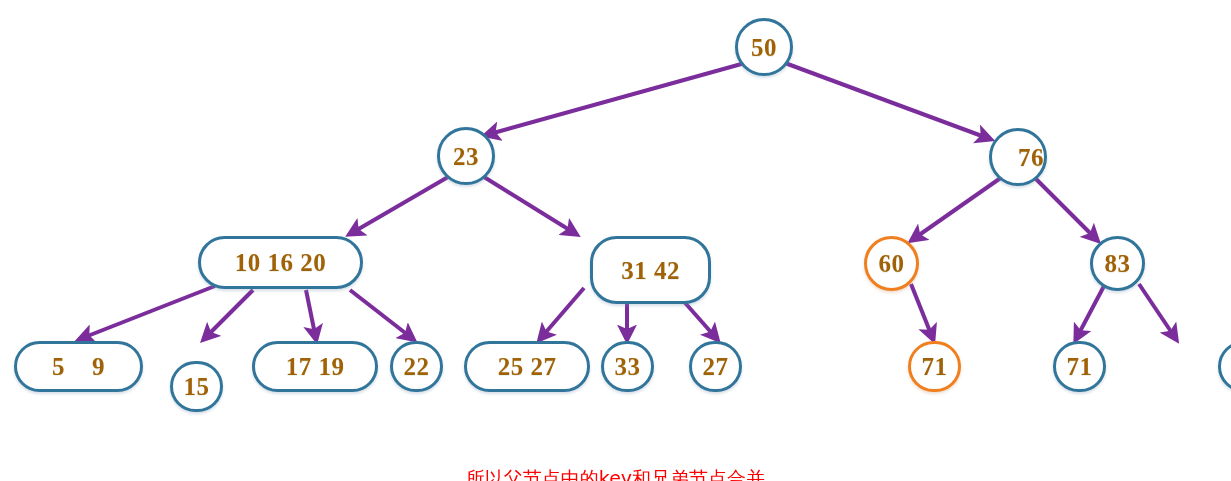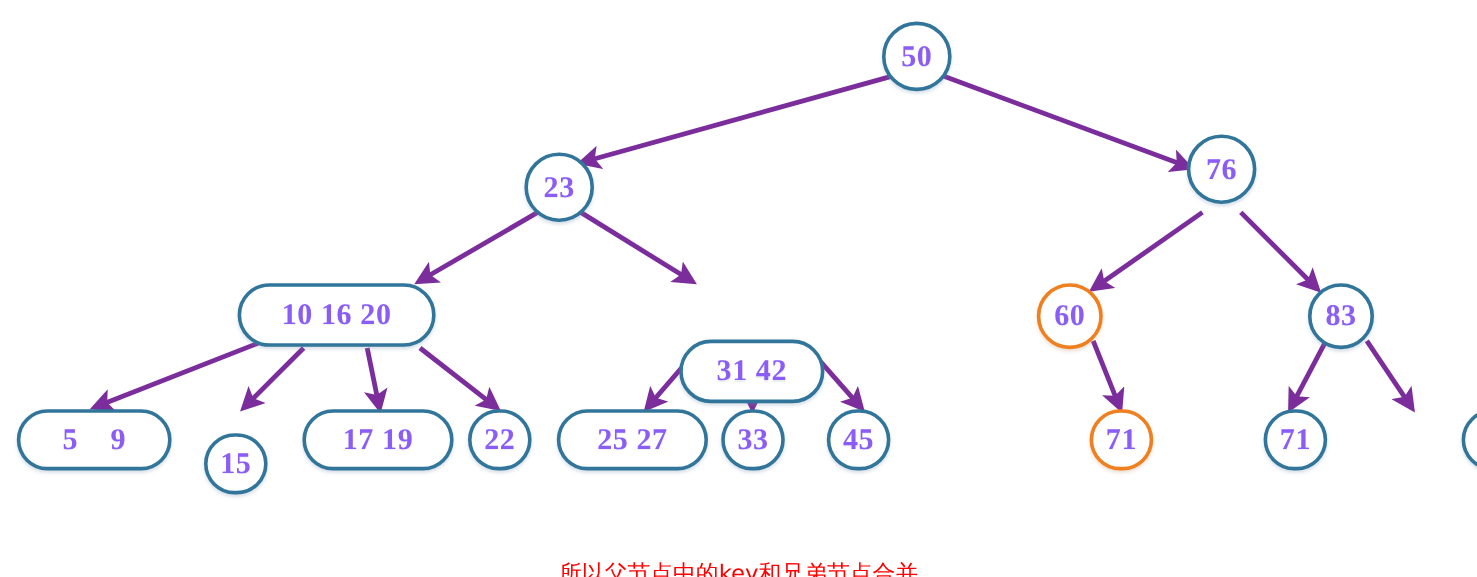--- a/index.html
+++ b/index.html
@@ -43,21 +43,21 @@
     border-width: 3.2px;
     border-color: #31759b;
     box-shadow: 0 2px 3px rgba(120,150,175,0.30);
   }
   .node.orange {
     border-color: #ef7f1f;
     box-shadow: 0 2px 3px rgba(200,150,110,0.30);
     justify-content: center;
   }
   .node-label {
-    color: #8b5cf6;
+    color: #a16207;
     font-family: "Liberation Serif", "DejaVu Serif", serif;
     font-weight: bold;
     font-size: 25px;
     line-height: 1;
     letter-spacing: 0.5px;
     white-space: pre;
     text-shadow: 0 1px 1px rgba(150,180,150,0.22);
     user-select: none;
   }
   .caption {
@@ -106,27 +106,27 @@
       </g>
   </svg>
 
   <div id="node-layer">
       <div class="node" style="left: 735px; top: 18px; width: 58px; height: 58px; border-radius: 29px;">
         <span class="node-label">50</span>
       </div>
       <div class="node" style="left: 437px; top: 127px; width: 58px; height: 58px; border-radius: 29px;">
         <span class="node-label">23</span>
       </div>
-      <div class="node" style="left: 989px; top: 112px; width: 58px; height: 58px; border-radius: 29px;">
+      <div class="node" style="left: 989px; top: 128px; width: 58px; height: 58px; border-radius: 29px; justify-content: flex-end;">
         <span class="node-label">76</span>
       </div>
       <div class="node" style="left: 198px; top: 236px; width: 165px; height: 53px; border-radius: 26.5px;">
         <span class="node-label">10 16 20</span>
       </div>
-      <div class="node" style="left: 566px; top: 236px; width: 121px; height: 53px; border-radius: 26.5px; margin-top: 47px;">
+      <div class="node" style="left: 590px; top: 236px; width: 121px; height: 68px; border-radius: 26.5px;">
         <span class="node-label">31 42</span>
       </div>
       <div class="node orange" style="left: 864px; top: 236px; width: 55px; height: 55px; border-radius: 27.5px;">
         <span class="node-label">60</span>
       </div>
       <div class="node" style="left: 1090px; top: 236px; width: 55px; height: 55px; border-radius: 27.5px;">
         <span class="node-label">83</span>
       </div>
       <div class="node" style="left: 14px; top: 341px; width: 129px; height: 51px; border-radius: 25.5px; align-items: center;">
         <span class="node-label">5    9</span>
@@ -140,21 +140,21 @@
       <div class="node" style="left: 390px; top: 341px; width: 53px; height: 51px; border-radius: 25.5px;">
         <span class="node-label">22</span>
       </div>
       <div class="node" style="left: 464px; top: 341px; width: 126px; height: 51px; border-radius: 25.5px;">
         <span class="node-label">25 27</span>
       </div>
       <div class="node" style="left: 601px; top: 341px; width: 53px; height: 51px; border-radius: 25.5px;">
         <span class="node-label">33</span>
       </div>
       <div class="node" style="left: 689px; top: 341px; width: 53px; height: 51px; border-radius: 25.5px;">
-        <span class="node-label">45</span>
+        <span class="node-label">27</span>
       </div>
       <div class="node orange" style="left: 908px; top: 341px; width: 53px; height: 51px; border-radius: 25.5px;">
         <span class="node-label">71</span>
       </div>
       <div class="node" style="left: 1053px; top: 341px; width: 53px; height: 51px; border-radius: 25.5px;">
         <span class="node-label">71</span>
       </div>
       <div class="node" style="left: 1218px; top: 341px; width: 53px; height: 51px; border-radius: 25.5px; justify-content: center;">
         <span class="node-label">92</span>
       </div>

